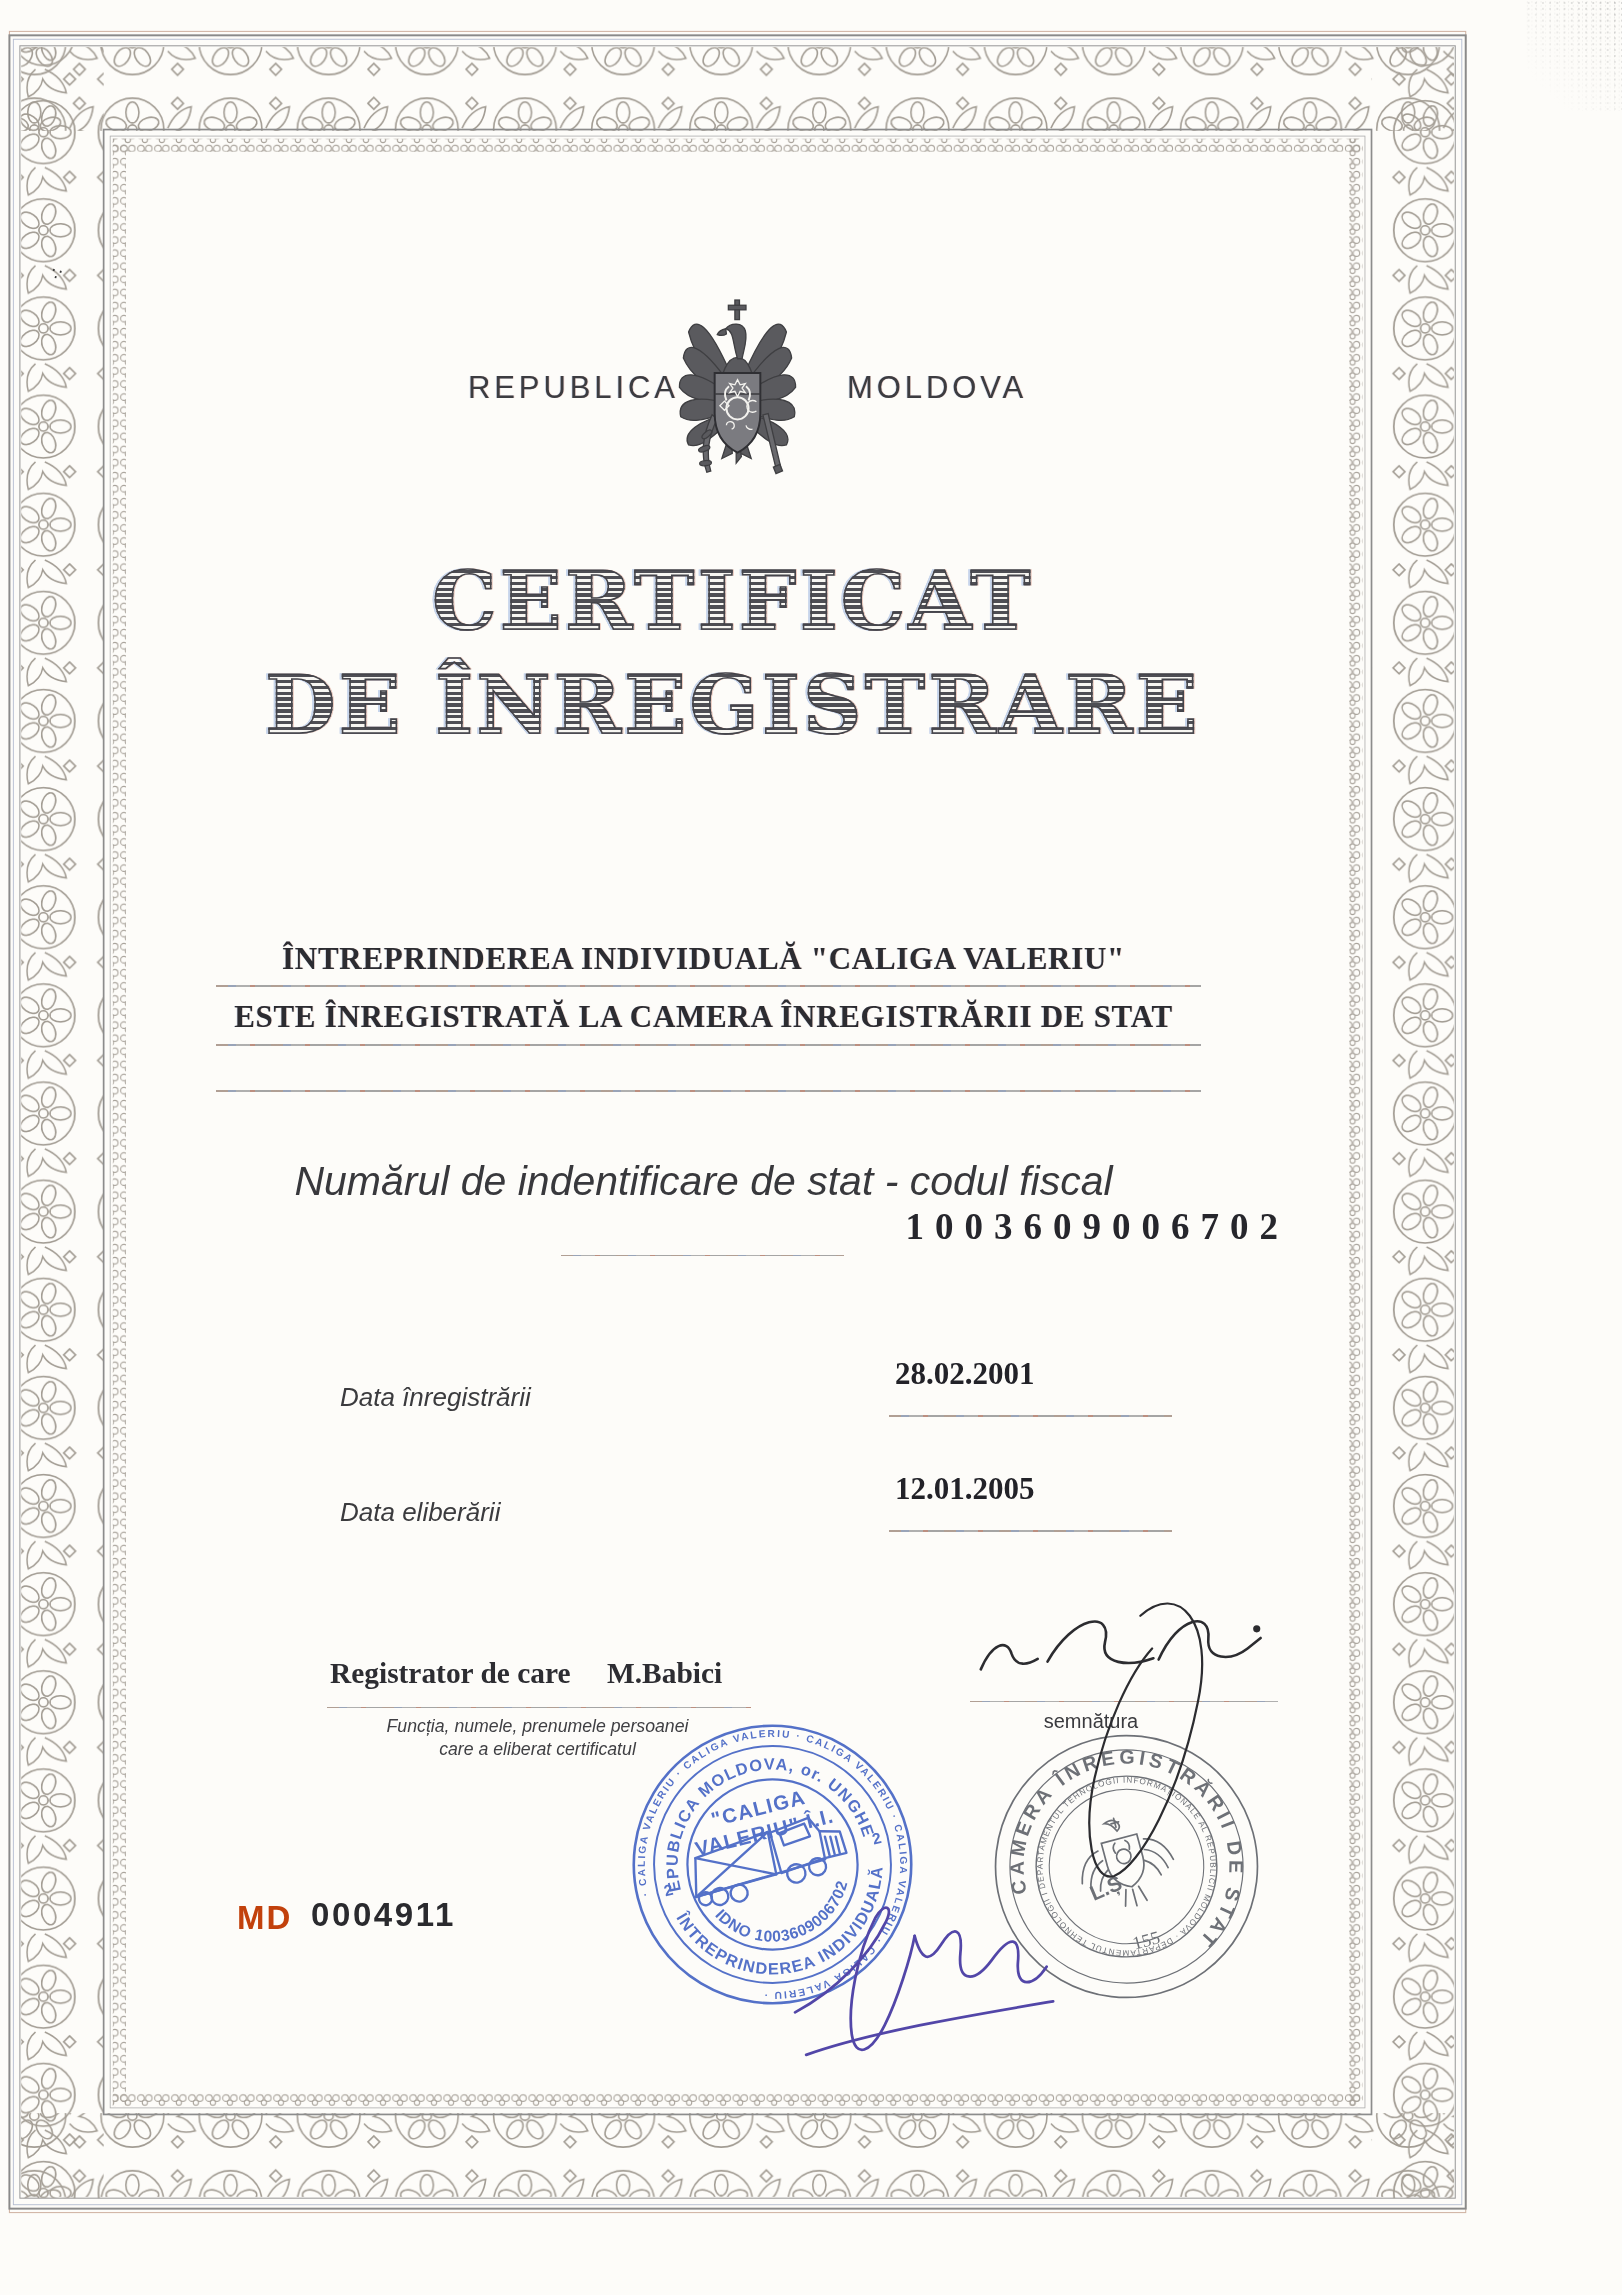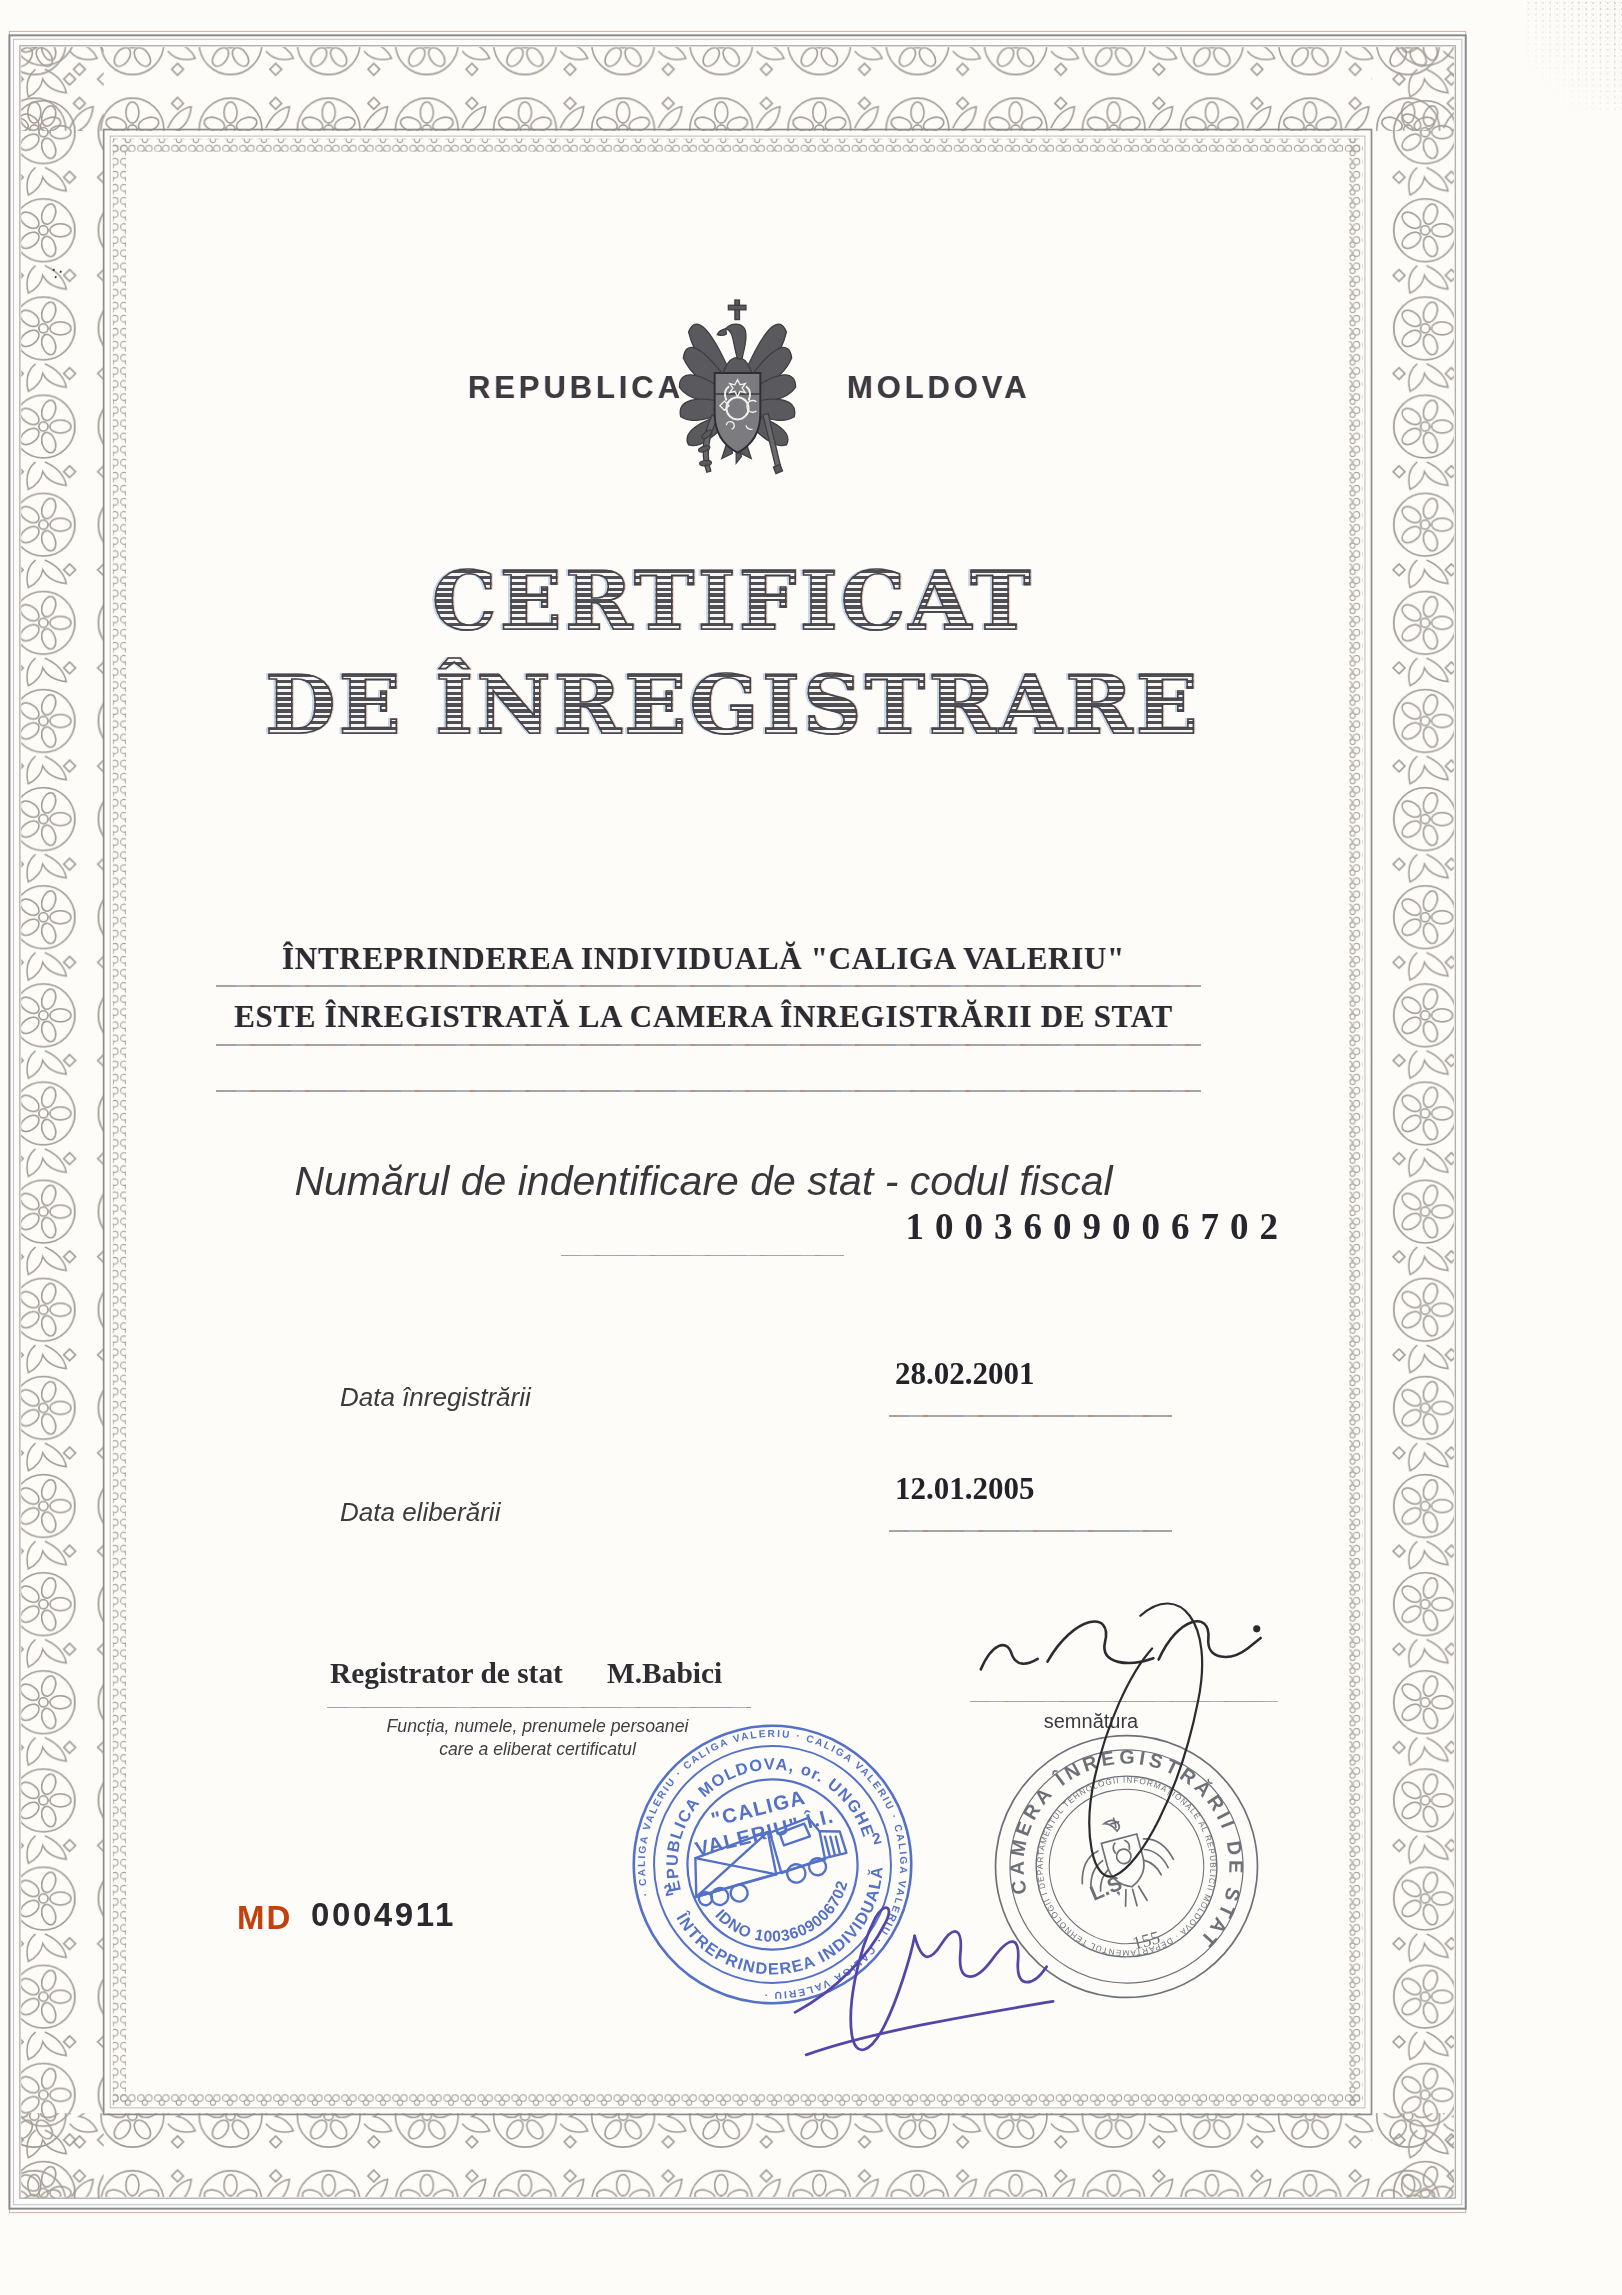--- a/index.html
+++ b/index.html
@@ -1,20 +1,20 @@
 <!DOCTYPE html>
 <html style="font-size:10.5px"><head>
 <meta charset="utf-8">
 <style>
   html,body{margin:0;padding:0;background:#ffffff;}
   .sheet{position:relative;width:1623px;height:2295px;background:#fdfcf9;overflow:hidden;
          font-family:"Liberation Sans",sans-serif;color:#2e2e33;}
   .abs{position:absolute;}
   
-  .country{font-family:"Liberation Sans",sans-serif;font-weight:bold;font-size:31px;
+  .country{font-family:"Liberation Sans",sans-serif;font-weight:normal;font-size:31px;
            letter-spacing:3.9px;color:#3c3c40;
            text-shadow:0.7px 0 rgba(185,70,45,.22),-0.7px 0 rgba(55,110,195,.22);}
   
   .bigtitle{width:1466px;left:0;text-align:center;
             font-family:"DejaVu Serif","Liberation Serif",serif;font-weight:bold;
             font-size:81px;line-height:1.05;letter-spacing:3.3px;color:#56565a;}
   @supports ((-webkit-background-clip:text) or (background-clip:text)){
     .bigtitle{background:repeating-linear-gradient(180deg,#4e4e54 0 3.3px,#f7f6f2 3.3px 5.9px);
               -webkit-background-clip:text;background-clip:text;color:transparent;
               -webkit-text-stroke:1.6px #44444a;
@@ -166,21 +166,21 @@
   <div class="abs rule" style="left:561px;top:1255px;width:283px;height:1.3px;"></div>
 
   <span class="abs field-label" style="left:340px;top:1382px;">Data înregistrării</span>
   <span class="abs field-value" style="left:895px;top:1356px;">28.02.2001</span>
   <div class="abs rule" style="left:889px;top:1415px;width:283px;"></div>
 
   <span class="abs field-label" style="left:340px;top:1497px;">Data eliberării</span>
   <span class="abs field-value" style="left:895px;top:1471px;">12.01.2005</span>
   <div class="abs rule" style="left:889px;top:1530px;width:283px;"></div>
 
-  <span class="abs reg-role" style="left:330px;top:1657px;">Registrator de stat</span>
+  <span class="abs reg-role" style="left:330px;top:1657px;">Registrator de care</span>
   <span class="abs reg-role" style="left:607px;top:1657px;">M.Babici</span>
   <div class="abs rule" style="left:327px;top:1707px;width:424px;height:1.3px;"></div>
   <div class="abs small-note" style="top:1716px;">Funcția, numele, prenumele persoanei</div>
   <div class="abs small-note" style="top:1739px;">care a eliberat certificatul</div>
 
   <div class="abs rule" style="left:970px;top:1701px;width:308px;height:1.3px;"></div>
   <div class="abs sig-caption" style="left:970px;top:1710px;">semnătura</div>
 
   <svg class="abs" style="left:936px;top:1570px;z-index:3;" width="393" height="340" viewBox="1430 2400 600 520">
     <g fill="none" stroke="#2c2c30" stroke-width="4" stroke-linecap="round">

